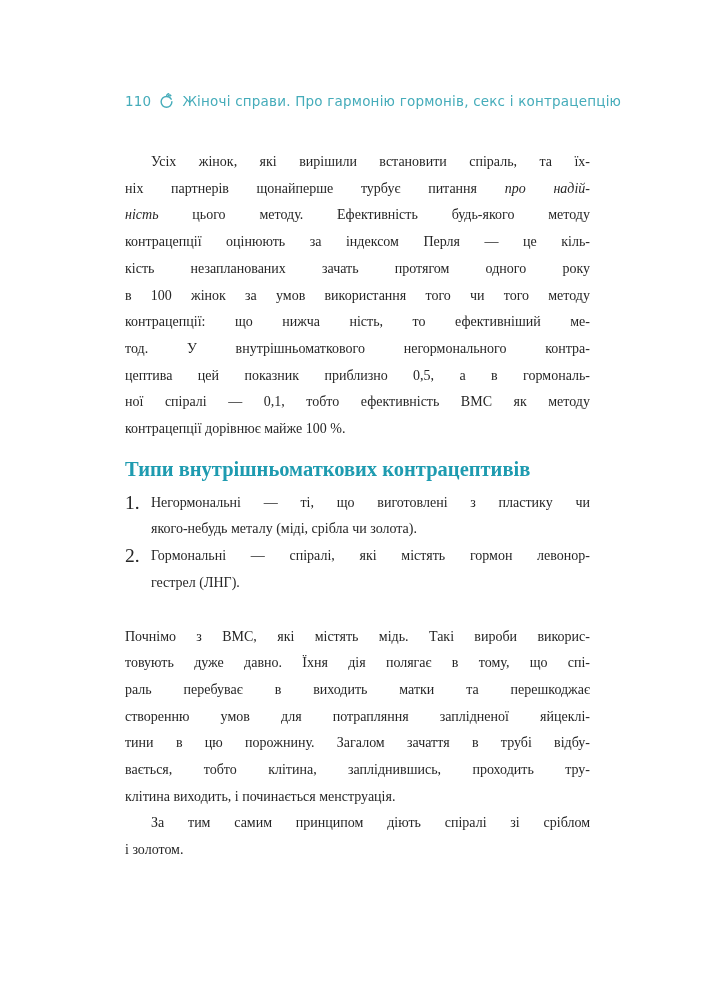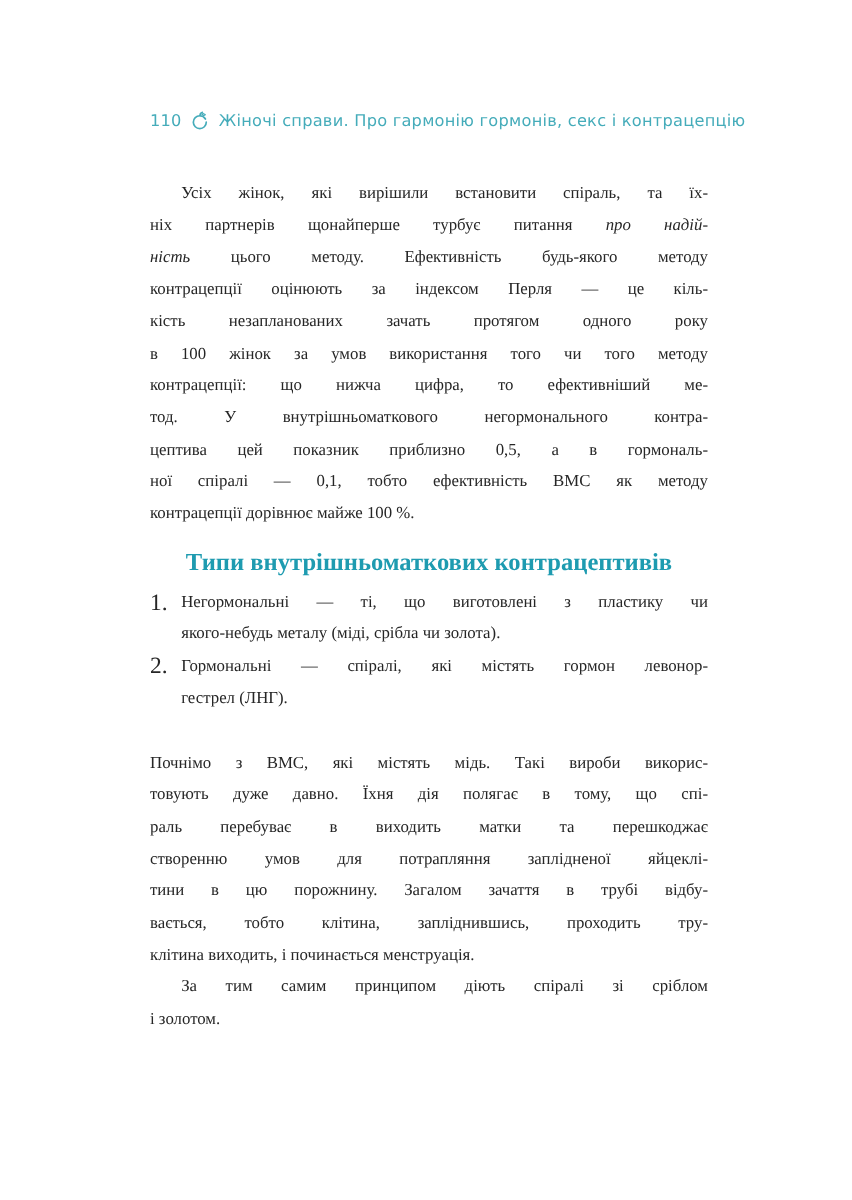--- a/index.html
+++ b/index.html
@@ -46,21 +46,20 @@
   .line.last { text-align-last: left; }
   .line.indent { text-indent: 26px; }
   .line em { font-style: italic; }
 
   .section-heading {
     margin: 13px 0 8px 0;
     font-size: 20.5px;
     font-weight: bold;
     line-height: 26px;
     color: var(--heading_teal, #1e9bb0);
-    text-align: center;
   }
 
   .iud-list { margin: 0; padding: 0; list-style: none; }
   .li { display: flex; }
   .li-num {
     flex: none;
     width: 26px;
     font-size: 19.5px;
     line-height: 26.7px;
   }
@@ -87,21 +86,21 @@
 
   <main class="text-col">
 
     <div class="para">
       <div class="line indent">Усіх жінок, які вирішили встановити спіраль, та їх-</div>
       <div class="line"><span>ніх партнерів щонайперше турбує питання </span><em>про надій-</em></div>
       <div class="line"><em>ність</em><span> цього методу. Ефективність будь-якого методу</span></div>
       <div class="line">контрацепції оцінюють за індексом Перля — це кіль-</div>
       <div class="line">кість незапланованих зачать протягом одного року</div>
       <div class="line">в 100 жінок за умов використання того чи того методу</div>
-      <div class="line">контрацепції: що нижча цифра, то ефективніший ме-</div>
+      <div class="line">контрацепції: що нижча ність, то ефективніший ме-</div>
       <div class="line">тод. У внутрішньоматкового негормонального контра-</div>
       <div class="line">цептива цей показник приблизно 0,5, а в гормональ-</div>
       <div class="line">ної спіралі — 0,1, тобто ефективність ВМС як методу</div>
       <div class="line last">контрацепції дорівнює майже 100 %.</div>
     </div>
 
     <h2 class="section-heading">Типи внутрішньоматкових контрацептивів</h2>
 
     <ol class="iud-list">
       <li class="li">

